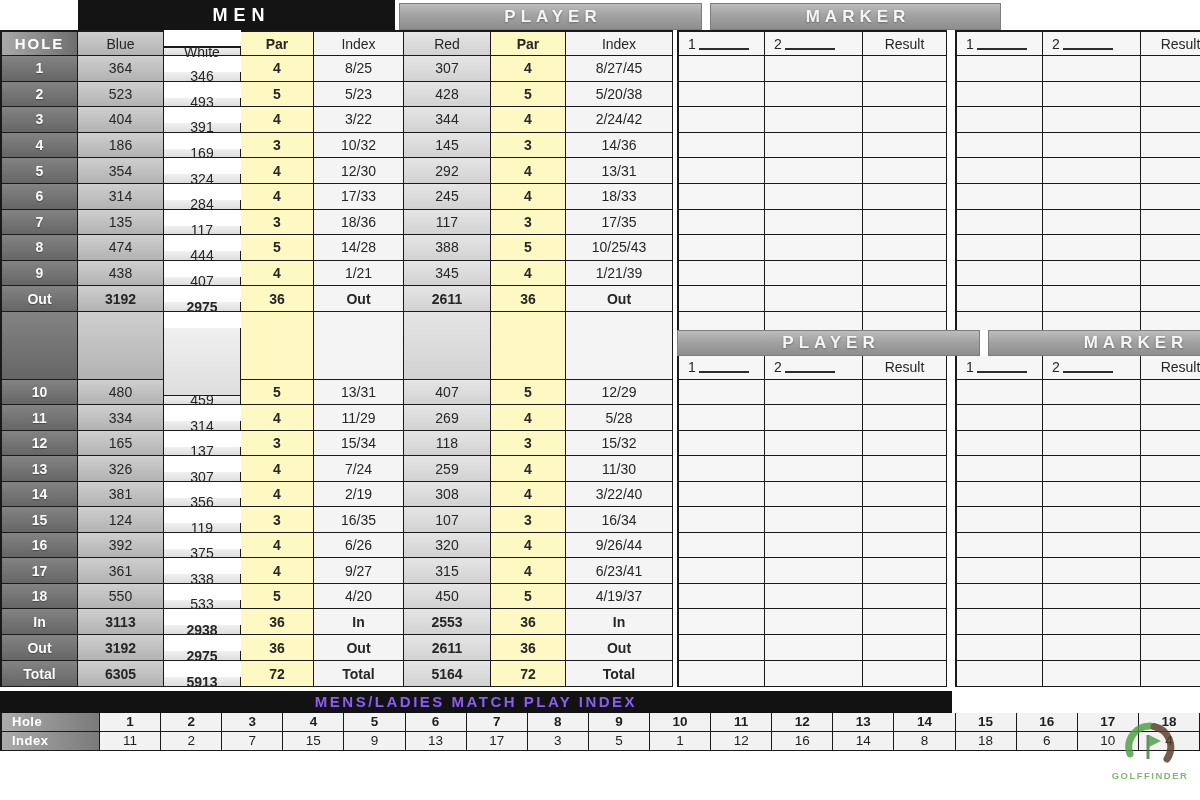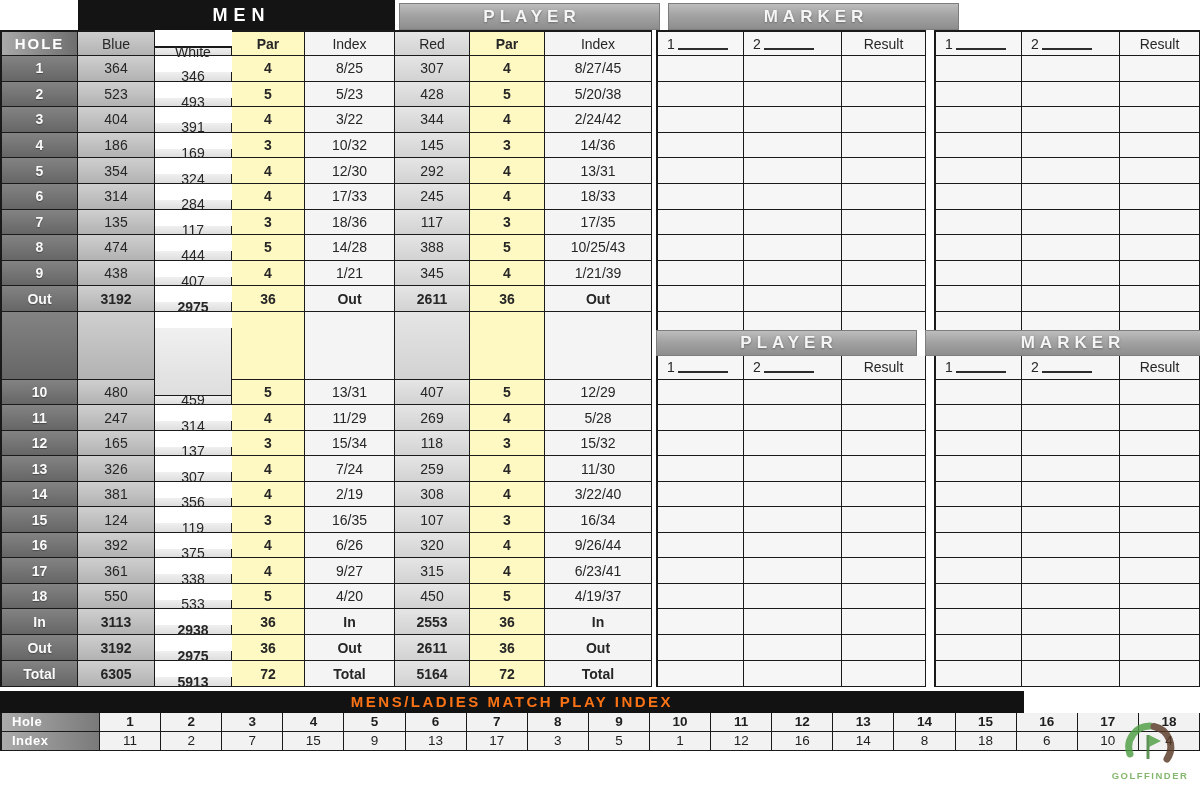--- a/index.html
+++ b/index.html
@@ -13,22 +13,22 @@
   .cell,.gapcol,.spacer,.blackbar,.metalbar{box-sizing:border-box;flex:0 0 auto;}
   .cell{
     display:flex;align-items:center;justify-content:center;
     border-right:1.5px solid #1a1a1a;border-bottom:1.5px solid #1a1a1a;
     font-size:14px;color:#262626;
   }
   .bl{border-left:2px solid #1a1a1a;}
   .bt{border-top:2px solid #1a1a1a;}
   .bold{font-weight:700;}
   
-  .c-hole{width:78px}.c-blue{width:77px}.c-white{width:77px}.c-par{width:73px}
-  .c-index{width:90px}.c-red{width:75px}.c-lpar{width:75px}.c-lindex{width:107px}
+  .c-hole{width:78px}.c-blue{width:86px}.c-white{width:77px}.c-par{width:73px}
+  .c-index{width:90px}.c-red{width:87px}.c-lpar{width:75px}.c-lindex{width:107px}
   .c-gap{width:4px;background:#fff;}
   .c-p1{width:88px}.c-p2{width:98px}.c-pres{width:84px}
   .c-gap2{width:8px;background:#fff;}
   .c-m1{width:88px}.c-m2{width:98px}.c-mres{width:80px}
   
   .bar-row{height:30px}
   .head-row{height:26px}
   .h-f{height:25.6px}
   .h-b{height:25.5px}
   .h-s{height:26px}
@@ -55,33 +55,33 @@
     font-weight:700;font-size:18px;letter-spacing:6px;padding-left:10px;
   }
   .w-men{width:317px}.w-ladies{width:257px}
   .metalbar{
     background:linear-gradient(180deg,#bdbdbd 0%,#a3a3a3 45%,#8d8d8d 100%);
     color:#f5f5f5;display:flex;align-items:center;justify-content:center;
     font-weight:700;font-size:17px;letter-spacing:5px;padding-left:5px;
     text-shadow:0 1px 2px #6a6a6a;border:1px solid #7d7d7d;
   }
   .bar-row .metalbar{margin-top:3px;height:27px;}
-  .w-player{width:261px}.w-marker{width:291px}
+  .w-player{width:303px}.w-marker{width:291px}
   .topleft{background:#fff;border:none;}
   
   .numcell{justify-content:flex-start;padding-left:9px;}
   .uline{display:inline-block;width:50px;border-bottom:2px solid #2d2d2d;margin:10px 0 0 3px;}
   .strip .cell{border-bottom:none;}
   .tall{height:68px;}
   .gap-right{display:flex;flex-direction:column;}
   .spacer{width:545px;background:#fff;}
   
   .mp{margin-top:3.5px;}
   .mp-title{
-    width:1024px;height:22px;background:#121212;color:#f97316;box-sizing:border-box;
+    width:952px;height:22px;background:#121212;color:#8b5cf6;box-sizing:border-box;
     display:flex;align-items:center;justify-content:center;
     font-weight:700;font-size:15px;letter-spacing:2.5px;
   }
   .mp-row{display:flex;height:19px;}
   .mp-label{
     width:100px;box-sizing:border-box;border-right:1.5px solid #1a1a1a;border-bottom:1.5px solid #1a1a1a;border-left:2px solid #1a1a1a;
     background:linear-gradient(90deg,#ababab,#7a7a7a);color:#fff;font-weight:700;font-size:13px;
     display:flex;align-items:center;padding-left:10px;letter-spacing:.5px;
   }
   .mp-cell{
@@ -386,21 +386,21 @@
         <div class="cell bg-score c-p1 bl"></div>
         <div class="cell bg-score c-p2"></div>
         <div class="cell bg-score c-pres"></div>
         <div class="gapcol c-gap2"></div>
         <div class="cell bg-score c-m1 bl"></div>
         <div class="cell bg-score c-m2"></div>
         <div class="cell bg-score c-mres"></div>
       </div>
       <div class="row h-b">
         <div class="cell c-hole bg-hole bl">11</div>
-        <div class="cell c-blue bg-blue">247</div>
+        <div class="cell c-blue bg-blue">334</div>
         <div class="cell c-white bg-white">314</div>
         <div class="cell c-par bg-par bold">4</div>
         <div class="cell c-index bg-index">11/29</div>
         <div class="cell c-red bg-red">269</div>
         <div class="cell c-lpar bg-par bold">4</div>
         <div class="cell c-lindex bg-index">5/28</div>
         <div class="gapcol c-gap"></div>
         <div class="cell bg-score c-p1 bl"></div>
         <div class="cell bg-score c-p2"></div>
         <div class="cell bg-score c-pres"></div>

